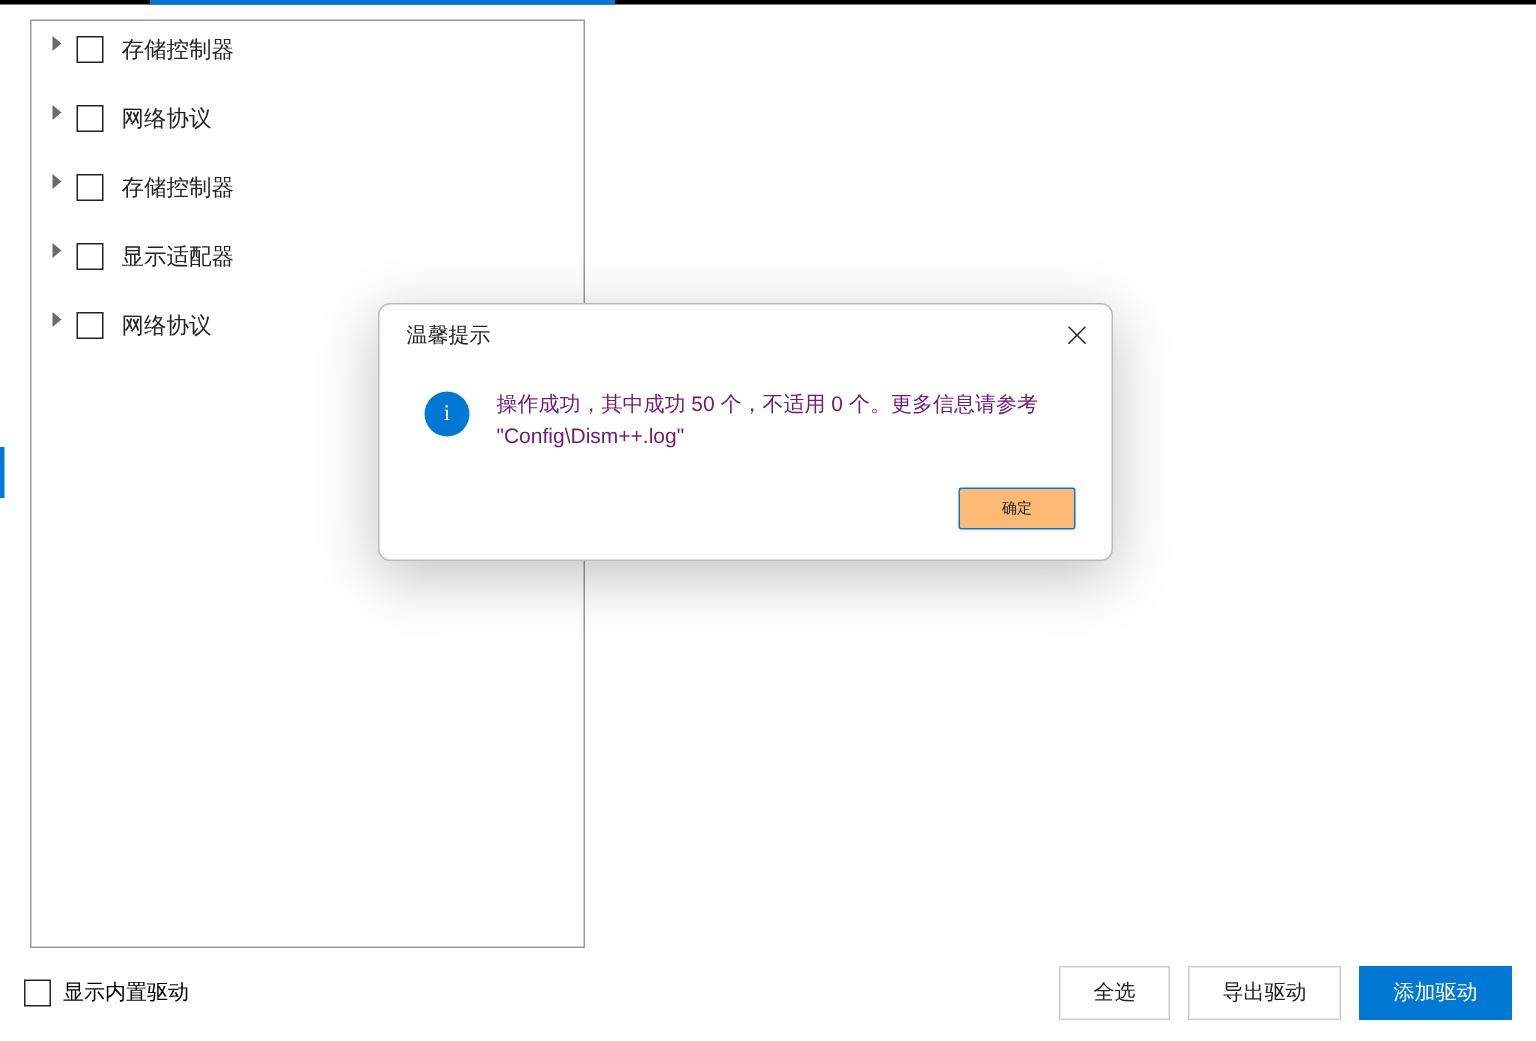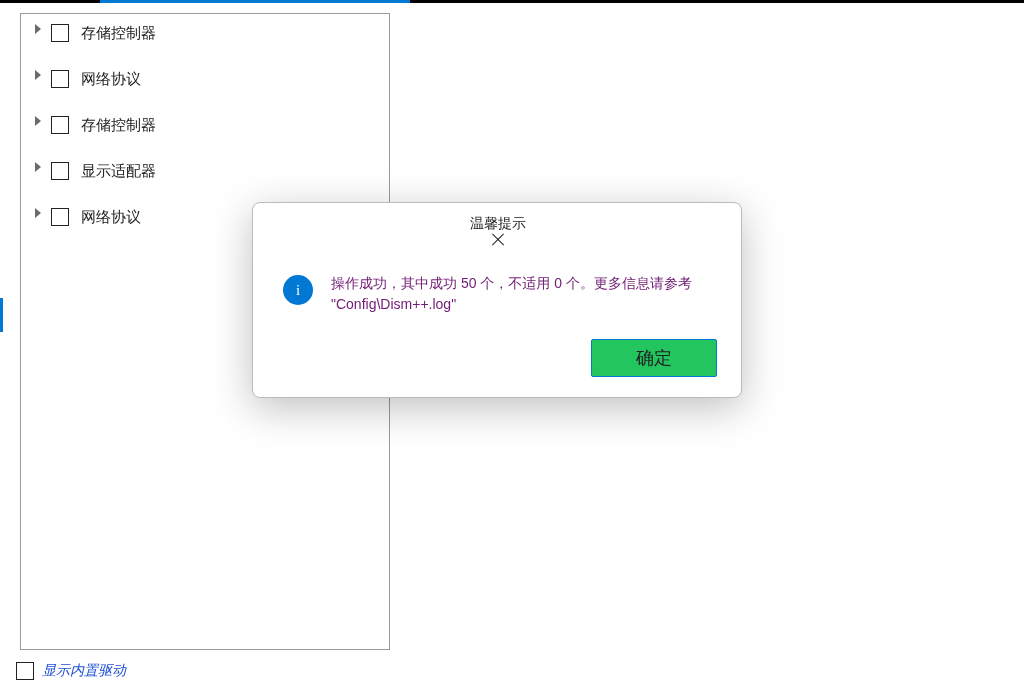--- a/index.html
+++ b/index.html
@@ -89,22 +89,21 @@
     }
     .show-builtin {
       display: flex;
       align-items: center;
     }
     .show-builtin .checkbox {
       margin-right: 8px;
     }
     .show-builtin-label {
       font-size: 14px;
-      color: #1d4ed8;
-      font-style: italic;
+      color: #000000;
     }
     .action-buttons {
       display: flex;
       gap: 12px;
     }
     .btn {
       padding: 8px 22px;
       font-size: 14px;
       border: 1px solid #ccc;
       background: #fff;
@@ -131,21 +130,20 @@
       background: #fff;
       border: 1px solid #bbb;
       border-radius: 8px;
       box-shadow: 0 10px 40px rgba(0,0,0,0.25);
     }
     .modal-header {
       display: flex;
       justify-content: space-between;
       align-items: center;
       padding: 12px 16px 10px 18px;
-      flex-direction: column;
     }
     .modal-title {
       font-size: 14px;
       color: #222;
     }
     .close-icon {
       width: 14px;
       height: 14px;
       position: relative;
       cursor: pointer;
@@ -186,24 +184,24 @@
       font-size: 14px;
       color: #701a75;
       line-height: 1.5;
     }
     .modal-footer {
       display: flex;
       justify-content: flex-end;
       padding: 14px 24px 20px;
     }
     .ok-btn {
-      padding: 6px 44px;
-      font-size: 18px;
+      padding: 6px 28px;
+      font-size: 10px;
       border: 1.5px solid #0078d4;
-      background: #22c55e;
+      background: #fdba74;
       color: #222;
       cursor: pointer;
       border-radius: 2px;
     }
   </style>
 </head>
 <body>
 
 <div class="top-border"></div>
 <div class="top-accent"></div>
@@ -236,20 +234,25 @@
       <div class="expander"></div>
       <div class="checkbox"></div>
       <div class="tree-label">网络协议</div>
     </div>
   </div>
 
   <div class="bottom-bar">
     <div class="show-builtin">
       <div class="checkbox"></div>
       <span class="show-builtin-label">显示内置驱动</span>
+    </div>
+    <div class="action-buttons">
+      <button class="btn">全选</button>
+      <button class="btn">导出驱动</button>
+      <button class="btn primary">添加驱动</button>
     </div>
   </div>
 </div>
 
 <div class="modal-overlay">
   <div class="modal">
     <div class="modal-header">
       <div class="modal-title">温馨提示</div>
       <div class="close-icon"></div>
     </div>

